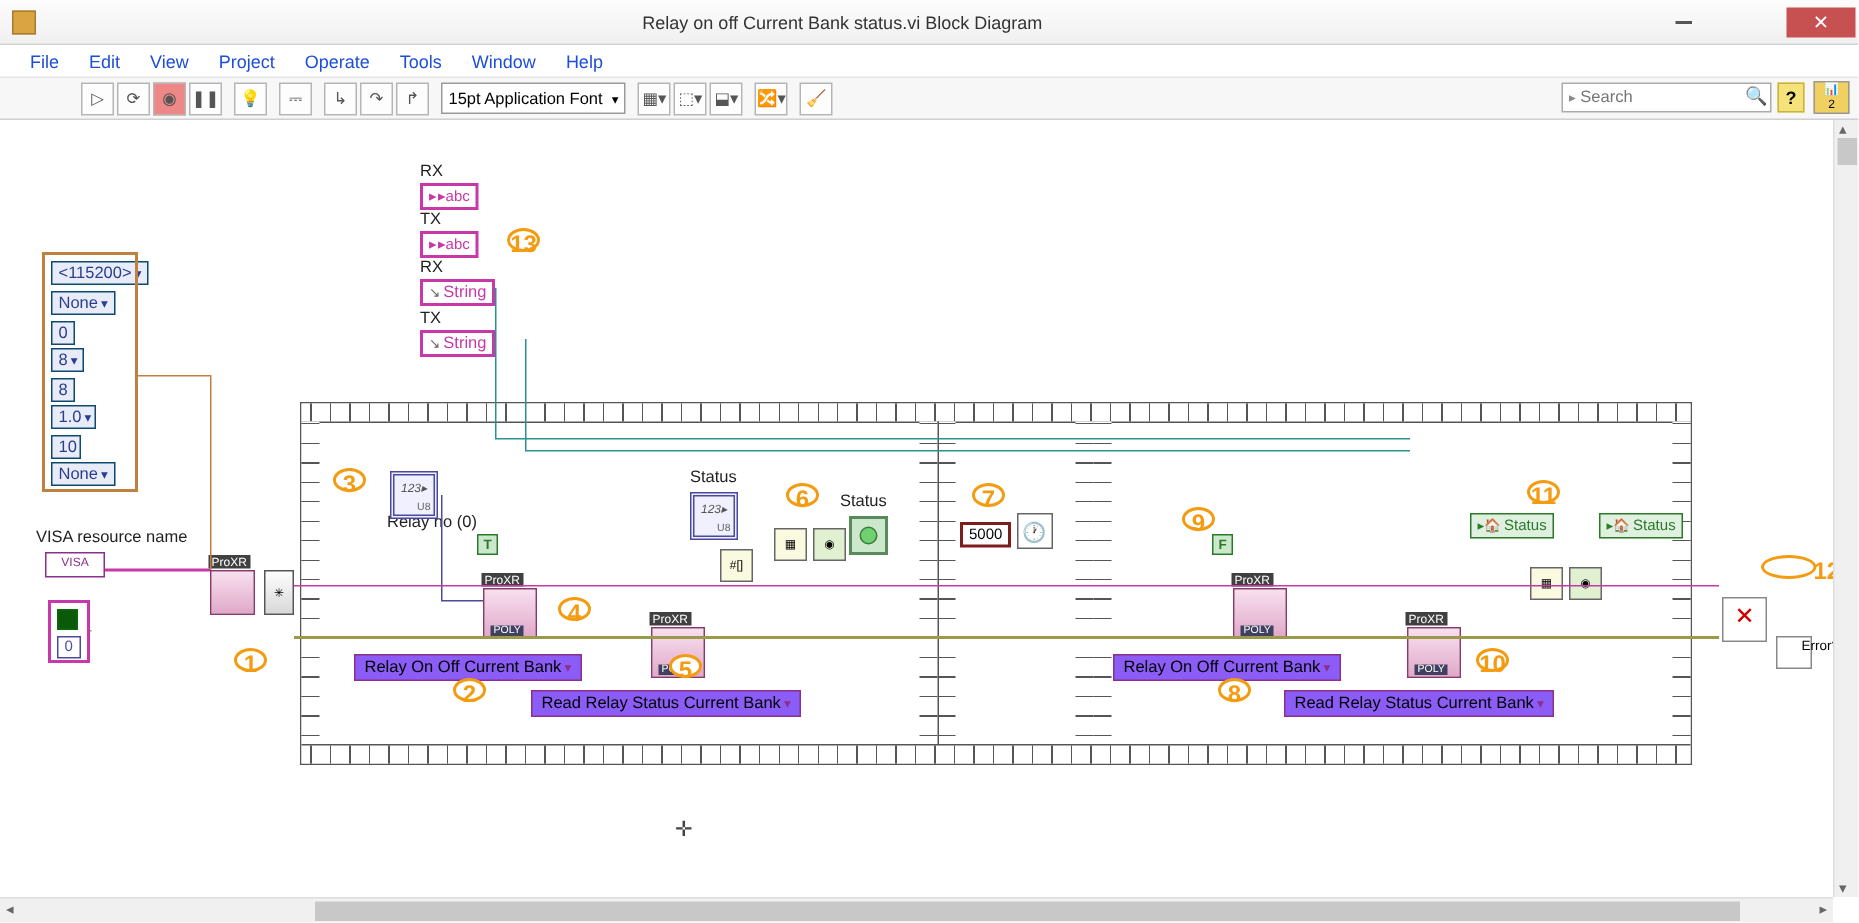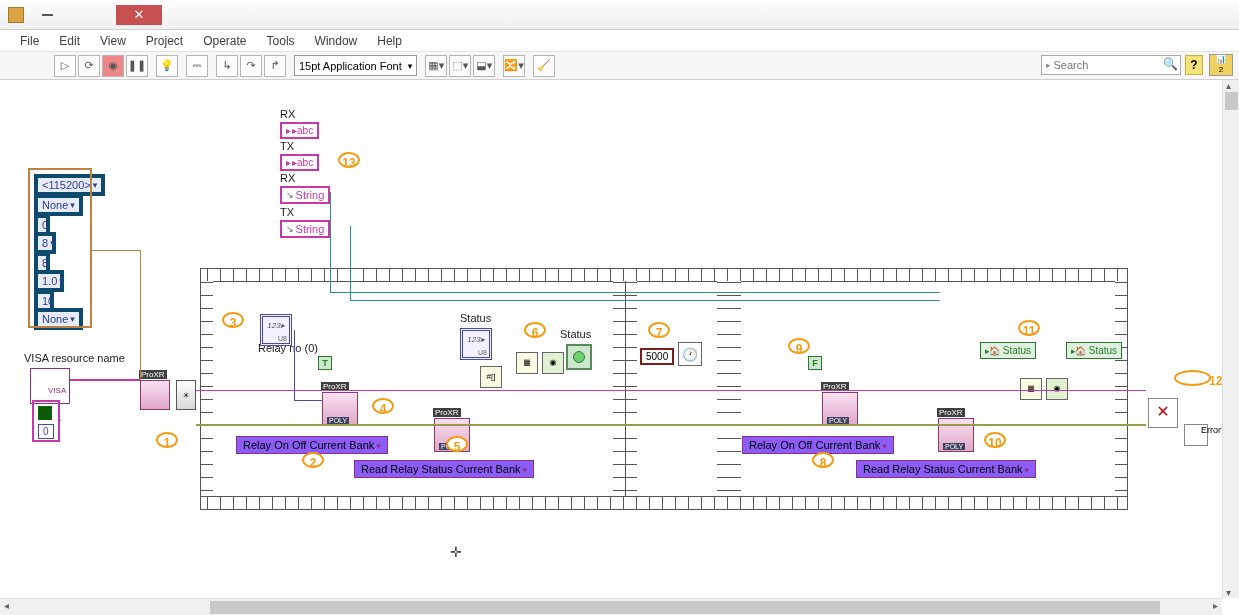--- a/index.html
+++ b/index.html
@@ -8,21 +8,21 @@
 
 .titlebar { height: 30px; background: linear-gradient(#fdfdfd,#f0f0f0); display: flex; align-items: center; border-bottom: 1px solid #d0d0d0; }
 .titlebar .icon { width: 16px; height: 16px; margin-left: 8px; background: #d9a441; border: 1px solid #a67c2e; position: relative; font-size:7px;}
 .titlebar .title { flex: 1; text-align: center; font-size: 12px; color: #333; }
 .titlebar .winbtn { width: 46px; height: 20px; display: flex; align-items: center; justify-content: center; font-size: 13px; color: #555; }
 .titlebar .winbtn.close { background: #c75050; color: #fff; width:46px; height:20px; margin-right:2px;}
 .titlebar .winbtn.min::before{content:""; display:block; width:11px; border-bottom:2px solid #555;}
 
 
 .menubar { height: 22px; display: flex; align-items: center; gap: 4px; padding-left: 12px; border-bottom:1px solid #e5e5e5;}
-.menubar span { padding: 2px 8px; font-size: 12px; color: #404040; }
+.menubar span { padding: 2px 8px; font-size: 12px; color: #1d4ed8; }
 
 
 .toolbar { height: 28px; display: flex; align-items: center; padding-left: 54px; gap: 2px; background:#f7f7f7; border-bottom:1px solid #d0d0d0; position:relative;}
 .tbtn { width: 22px; height: 22px; border: 1px solid #b5b5b5; background: #fdfdfd; font-size:11px; display:flex; align-items:center; justify-content:center; color:#555;}
 .tsep { width: 4px; }
 .fontsel { height: 21px; border:1px solid #999; background:#fff; font-size:11px; padding:2px 4px; display:flex; align-items:center; gap:4px;}
 .fontsel::after{content:"▾"; font-size:9px; margin-left:2px;}
 .searchbox { position:absolute; right:58px; top:3px; width:140px; height:20px; border:1px solid #aaa; background:#fff; display:flex; align-items:center; padding-left:4px;}
 .searchbox input{border:none; outline:none; font-size:11px; width:110px; color:#888;}
 .searchicon{width:16px;height:16px; font-size:12px; color:#888;}
@@ -35,28 +35,28 @@
 .scroll-v .thumb{position:absolute; top:12px; left:2px; width:13px; height:18px; background:#c8c8c8;}
 .scroll-v::before{content:"▴"; position:absolute; top:0; left:3px; font-size:10px; color:#666;}
 .scroll-v::after{content:"▾"; position:absolute; bottom:0; left:3px; font-size:10px; color:#666;}
 .scroll-h { position:absolute; left:0; right:17px; bottom:0; height:17px; background:#f0f0f0; border-top:1px solid #ddd;}
 .scroll-h .thumb{position:absolute; left:210px; top:2px; height:13px; width:950px; background:#c8c8c8;}
 .scroll-h::before{content:"◂"; position:absolute; left:4px; top:1px; font-size:10px; color:#666;}
 .scroll-h::after{content:"▸"; position:absolute; right:4px; top:1px; font-size:10px; color:#666;}
 
 
 .lbl { position:absolute; font-size:11px; color:#222; white-space:nowrap;}
-.constctrl { position:absolute; border:4px solid #0c4a6e; background:#e8ecf8; color:#2a3d8f; font-size:11px; padding:1px 4px; display:flex; align-items:center;}
+.constctrl { position:absolute; border:1px solid #0c4a6e; background:#e8ecf8; color:#2a3d8f; font-size:11px; padding:1px 4px; display:flex; align-items:center;}
 .constctrl.dd::after{content:"▾"; margin-left:2px; font-size:9px;}
 .pinkbox { position:absolute; border:2px solid #c838a8; padding:1px 4px; font-size:10px; color:#c838a8; background:#fff;}
 .pinkbox.arrow::before{content:"▸"; color:#c838a8; margin-right:1px;}
 .stringind{border:2px solid #c838a8; background:#fff; padding:1px 4px; font-size:11px; color:#c838a8; display:flex; align-items:center;}
 .stringind::before{content:"↘"; font-size:9px; margin-right:2px; color:#666;}
 
-.visabox{position:absolute; width:40px; height:34px; border:1px solid #8a2f8a; background:#fff; font-size:8px; padding:17px; color:#8a2f8a; text-align:center;}
+.visabox{position:absolute; width:40px; height:17px; border:1px solid #8a2f8a; background:#fff; font-size:8px; padding:1px; color:#8a2f8a; text-align:center;}
 .greenbool{position:absolute; width:14px; height:14px; background:#1a9e1a; border:1px solid #0a6a0a;}
 .greenbool.off{background:#0a5a0a;}
 .numconst{position:absolute; border:1px solid #b0b0b0; background:#fff; padding:1px 4px; font-size:10px;}
 
 
 .filmframe { position:absolute; border:1px solid #555;}
 .filmframe::before, .filmframe::after{content:""; position:absolute; left:0; right:0; height:12px; background:repeating-linear-gradient(90deg,#fff 0 6px,#555 6px 7px,#fff 7px 13px); }
 .filmframe::before{top:0; border-bottom:1px solid #555;}
 .filmframe::after{bottom:0; border-top:1px solid #555;}
 .frameborder-v{position:absolute; top:12px; bottom:12px; width:12px; background:repeating-linear-gradient(0deg,#fff 0 6px,#555 6px 7px,#fff 7px 13px);}
@@ -70,21 +70,21 @@
 .numctrl{position:absolute; width:32px; height:32px; border:3px double #4a4aa0; background:#f0f0ff; font-size:8px; text-align:center;}
 .numctrl::after{content:"U8"; position:absolute; bottom:1px; right:2px; font-size:7px; color:#666;}
 .numctrl .inner{font-size:8px; color:#555; margin-top:4px;font-style:italic;}
 
 .statusind{position:absolute; width:26px;height:26px; border:2px solid #5a8a5a; background:#cce8cc; display:flex; align-items:center; justify-content:center;}
 .statusind::before{content:""; width:10px;height:10px; border-radius:50%; background:#6ed06e; border:1px solid #3a7a3a;}
 
 .errorvi{position:absolute; width:30px; height:30px; border:1px solid #888; background:#fff; font-size:16px; color:#c00; text-align:center; line-height:26px;}
 .errorqmk{position:absolute; width:24px;height:22px; border:1px solid #888; background:#fff; font-size:9px; text-align:center;padding-left:16px;}
 
-.callout{position:absolute; width:22px; height:16px; border:2px solid #f39c12; border-radius:50%; background:#fff; color:#f39c12; font-weight:bold; font-size:12px; text-align:center; line-height:19px;}
+.callout{position:absolute; width:22px; height:16px; border:2px solid #f39c12; border-radius:50%; background:#fff; color:#f39c12; font-weight:bold; font-size:16px; text-align:center; line-height:19px;}
 
 .localvar{position:absolute; border:1px solid #2a7a2a; background:#e0f0e0; padding:2px 4px; font-size:10px; color:#2a7a2a;}
 .localvar::before{content:"▸🏠"; font-size:9px; margin-right:2px;}
 
 .wire{position:absolute; background:#666;}
 .wire.teal{background:#2a9090;}
 .wire.pink{background:#c838a8;}
 .wire.olive{background:#9a9a4a;}
 .wire.blue{background:#4a4aa0;}
 
@@ -96,20 +96,21 @@
 
 .smallfunc{position:absolute; width:22px;height:22px; border:1px solid #666; background:#fafae0; font-size:8px; text-align:center; line-height:20px;}
 
 .cursor-cross{position:absolute; font-size:14px; color:#444;}
 </style>
 </head>
 <body>
 
 <div class="titlebar">
   <div class="icon"></div>
+  <div class="title">Relay on off Current Bank status.vi Block Diagram</div>
   <div class="winbtn min"></div>
   <div class="winbtn">
       <div class="max"></div>
     </div>
   <div class="winbtn close">✕</div>
 </div>
 
 <div class="menubar">
   <span>File</span>
   <span>Edit</span>

